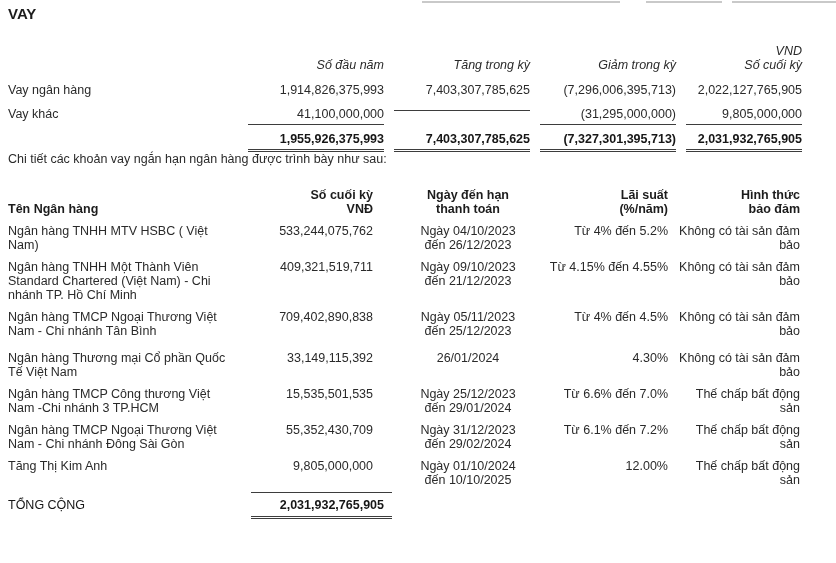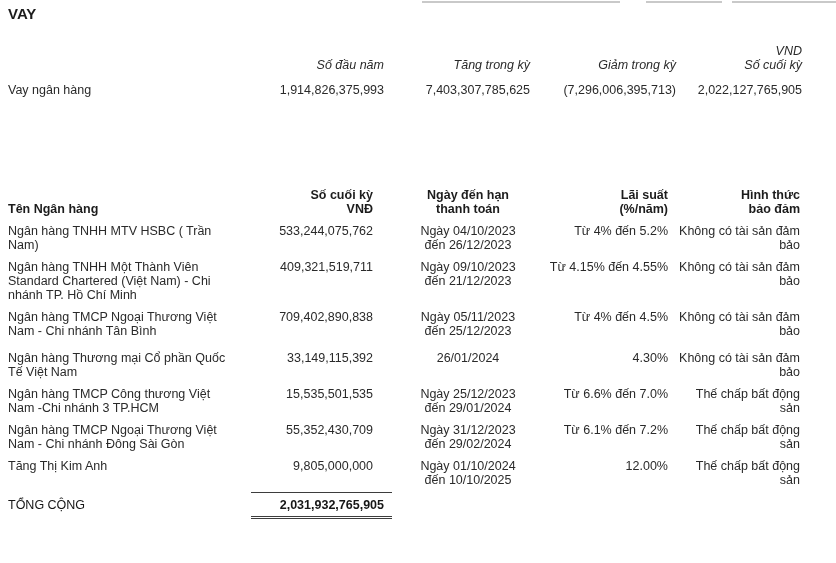--- a/index.html
+++ b/index.html
@@ -98,23 +98,54 @@
         <td>
             <div class="v ml">7,403,307,785,625</div>
           </td>
         <td>
             <div class="v ml">(7,296,006,395,713)</div>
           </td>
         <td>
             <div class="v ml">2,022,127,765,905</div>
           </td>
       </tr>
+      <tr class="r">
+        <td>Vay khác</td>
+        <td>
+            <div class="v u">41,100,000,000</div>
+          </td>
+        <td>
+            <div class="v u ml"></div>
+          </td>
+        <td>
+            <div class="v u ml">(31,295,000,000)</div>
+          </td>
+        <td>
+            <div class="v u ml">9,805,000,000</div>
+          </td>
+      </tr>
+      <tr class="b">
+        <td></td>
+        <td>
+            <div class="v uu">1,955,926,375,993</div>
+          </td>
+        <td>
+            <div class="v uu ml">7,403,307,785,625</div>
+          </td>
+        <td>
+            <div class="v uu ml">(7,327,301,395,713)</div>
+          </td>
+        <td>
+            <div class="v uu ml">2,031,932,765,905</div>
+          </td>
+      </tr>
     </tbody>
   </table>
 
+  <div class="detail-heading">Chi tiết các khoản vay ngắn hạn ngân hàng được trình bày như sau:</div>
 
   <table class="t2">
     <colgroup>
       <col class="c-bank">
         <col class="c-amt">
         <col class="c-date">
         <col class="c-rate">
         <col class="c-sec">
     </colgroup>
     <thead>
@@ -125,21 +156,21 @@
         <td class="date pre">Ngày đến hạn
 thanh toán</td>
         <td class="rate pre">Lãi suất
 (%/năm)</td>
         <td class="sec pre">Hình thức
 bảo đảm</td>
       </tr>
     </thead>
     <tbody>
       <tr>
-        <td class="bank">Ngân hàng TNHH MTV HSBC ( Trần Nam)</td>
+        <td class="bank">Ngân hàng TNHH MTV HSBC ( Việt Nam)</td>
         <td class="num">533,244,075,762</td>
         <td class="date pre">Ngày 04/10/2023
 đến 26/12/2023</td>
         <td class="rate">Từ 4% đến 5.2%</td>
         <td class="sec">Không có tài sản đảm bảo</td>
       </tr>
       <tr>
         <td class="bank">Ngân hàng TNHH Một Thành Viên Standard Chartered (Việt Nam) - Chi nhánh TP. Hồ Chí Minh</td>
         <td class="num">409,321,519,711</td>
         <td class="date pre">Ngày 09/10/2023

